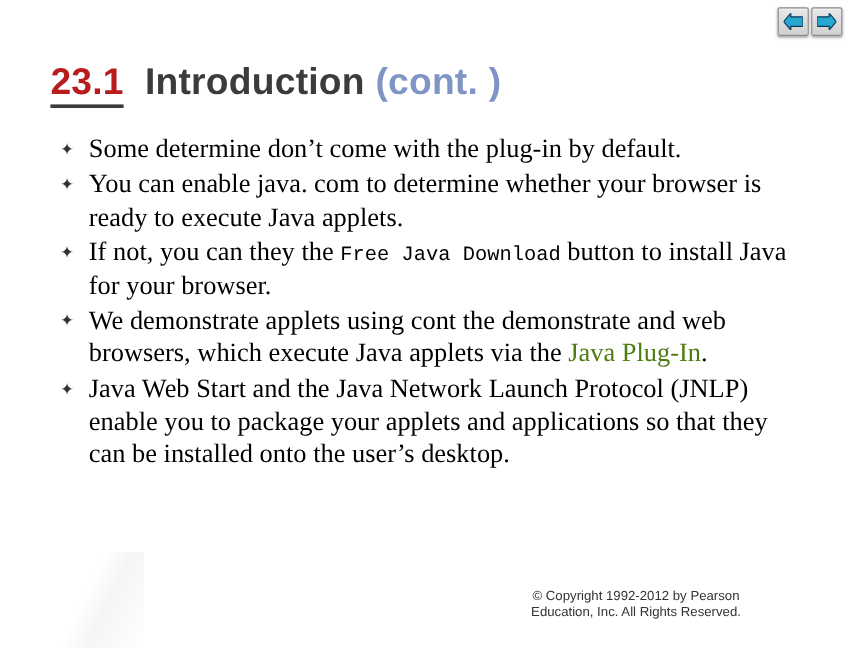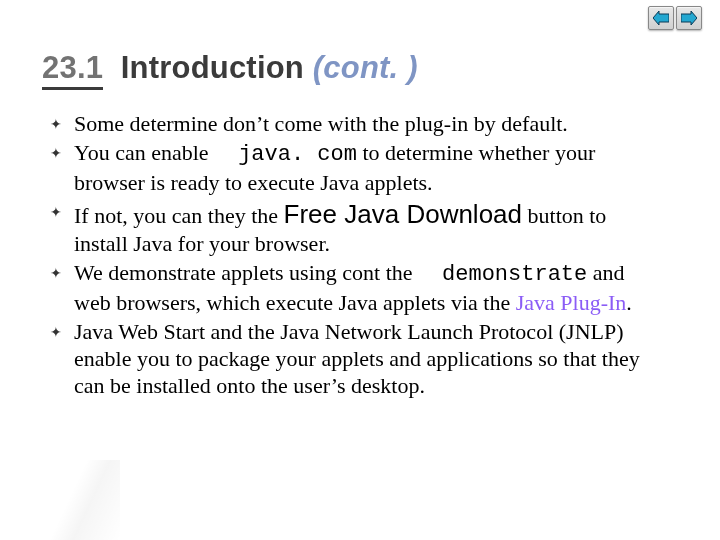--- a/index.html
+++ b/index.html
@@ -33,23 +33,23 @@
   .title {
     position: absolute;
     top: 50px;
     left: 42px;
     font-family: Arial, Helvetica, sans-serif;
     font-size: 31px;
     font-weight: 700;
     color: #3b3b3b;
     letter-spacing: .2px;
   }
-  .title .num { color: #737373; }
+  .title .num { color: #b91c1c; }
   .title .underline { border-bottom: 3px solid #3b3b3b; padding-bottom: 1px; display: inline-block; }
-  .title .cont { color: #7f95c4; font-style: italic; }
+  .title .cont { color: #7f95c4; }
   .body-list {
     position: absolute;
     top: 110px;
     left: 50px;
     width: 610px;
     font-size: 22px;
     line-height: 1.24;
     color: #000;
   }
   .body-list .item {
@@ -59,23 +59,23 @@
   .body-list .bullet {
     flex: 0 0 24px;
     font-family: Arial, Helvetica, sans-serif;
     font-size: 14px;
     color: #333;
     padding-top: 6px;
   }
   .body-list .txt {
     flex: 1;
   }
-  .mono { font-family: Liberation Mono, monospace; letter-spacing: 0px; margin-left: 24px; }
-  .sans { font-family: Liberation Sans, sans-serif; font-size: 26px; }
-  .link { color: #8b5cf6; }
+  .mono { font-family: Liberation Serif, serif; letter-spacing: 0px; }
+  .sans { font-family: Liberation Mono, monospace; font-size: 17px; }
+  .link { color: #4d7c0f; }
   .footer {
     position: absolute;
     bottom: 22px;
     right: 40px;
     width: 300px;
     font-family: Verdana, Arial, sans-serif;
     font-size: 11px;
     color: #333;
     text-align: center;
     line-height: 1.25;
@@ -149,18 +149,19 @@
     <div class="item">
       <div class="bullet">✦</div>
       <div class="txt">
         <span>Java Web Start and the Java Network Launch Protocol (JNLP) enable you to package your applets and applications so that they can be installed onto the user’s desktop.</span>
       </div>
     </div>
 
   </div>
 
   <div class="footer">
-    <br>
+    <span>© Copyright 1992-2012 by Pearson</span><br>
+    <span>Education, Inc. All Rights Reserved.</span>
   </div>
 
   <div class="corner-shadow"></div>
 
 </div>
 
 </body></html>

